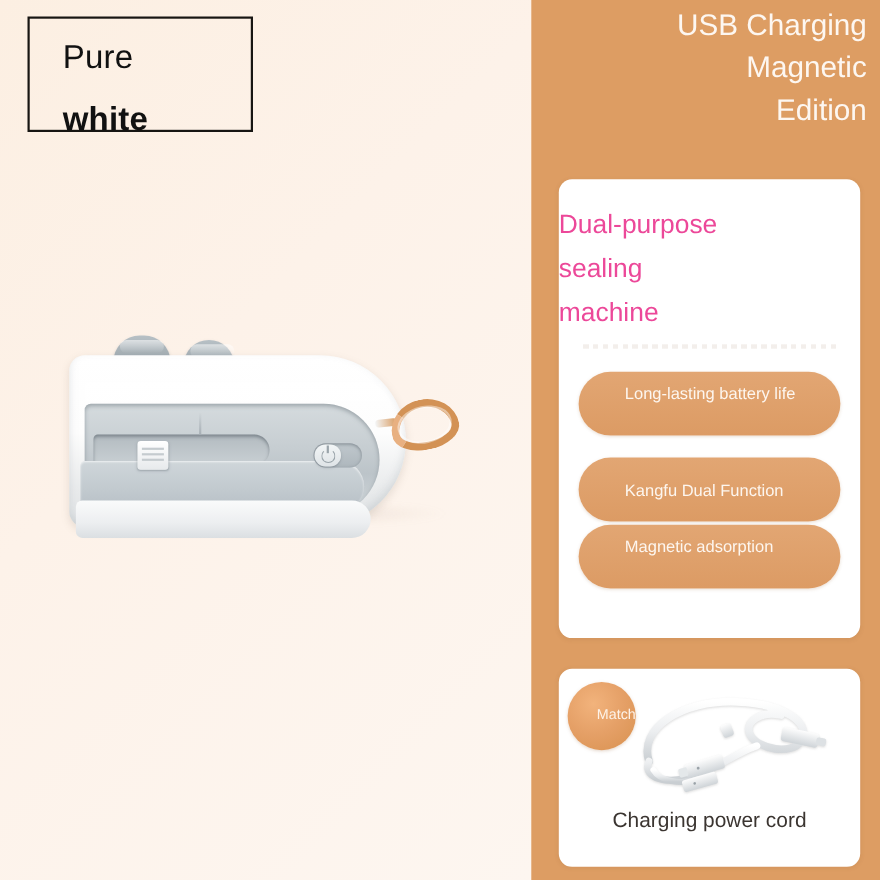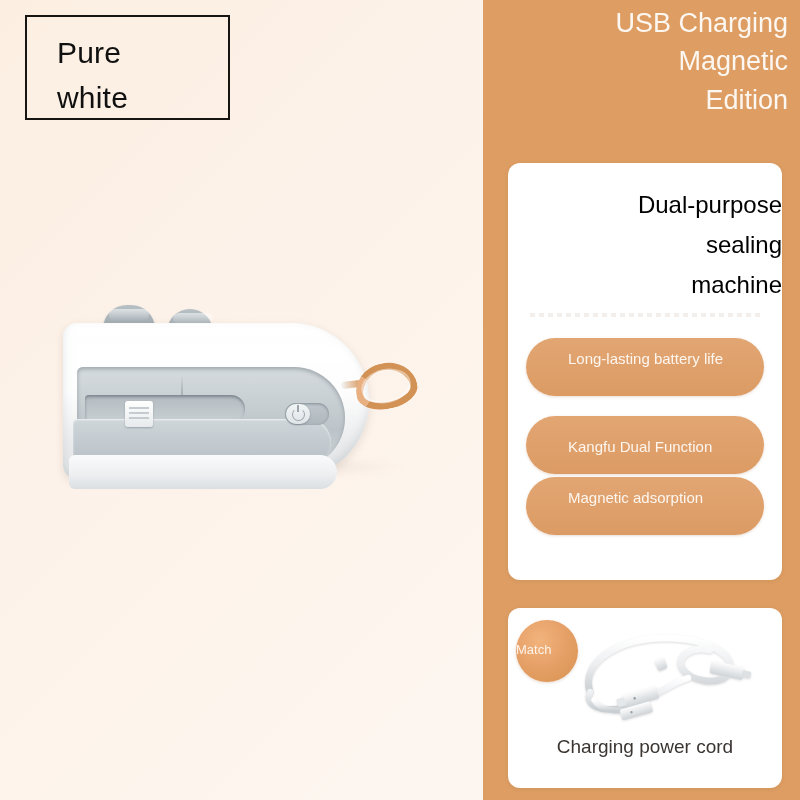--- a/index.html
+++ b/index.html
@@ -18,21 +18,21 @@
   .label-box{
     position:absolute;left:25px;top:15px;width:205px;height:105px;
     border:2px solid #171512;background:transparent;
     box-sizing:border-box;
   }
   .label-box .lbl-line{
     position:absolute;left:30px;
     font-size:30px;color:#111;line-height:1;letter-spacing:.2px;
   }
   .label-box .l1{top:21px;}
-  .label-box .l2{top:66px;}
+  .label-box .l2{top:77px;font-weight:bold;}
 
   
   .product{position:absolute;left:55px;top:305px;width:400px;height:190px;}
   .prod-shadow{
     position:absolute;left:10px;top:150px;width:345px;height:24px;
     background:radial-gradient(ellipse at 50% 50%,rgba(160,140,120,.22),rgba(160,140,120,0) 70%);
     filter:blur(3px);
   }
   
   .body-outer{
@@ -155,21 +155,21 @@
   }
   .card{
     position:absolute;background:#ffffff;border-radius:12px;
     box-shadow:0 1px 4px rgba(120,80,40,.10);
   }
   .card-features{left:25px;top:163px;width:274px;height:417px;}
   .card-cord{left:25px;top:608px;width:274px;height:180px;}
 
   .feat-title{
     position:absolute;left:0;top:22px;width:274px;
-    text-align:right;color:#000000;font-size:24px;line-height:1.66;
+    text-align:left;color:#ec4899;font-size:24px;line-height:1.66;
   }
   .ghost-rule{
     position:absolute;left:22px;top:150px;width:232px;height:4px;
     background:repeating-linear-gradient(90deg,rgba(200,180,165,.22) 0 5px,rgba(255,255,255,0) 5px 9px);
   }
   .pill{
     position:absolute;left:18px;width:238px;height:58px;
     background:linear-gradient(180deg,#e2a673,#dc9b64);
     border-radius:29px;
     box-shadow:0 1px 3px rgba(150,100,55,.22);
@@ -185,21 +185,21 @@
   .pill-2 .ptxt{top:20px;}
   .pill-3 .ptxt{top:10px;}
 
   
   .match-badge{
     position:absolute;left:8px;top:12px;width:62px;height:62px;border-radius:50%;
     background:radial-gradient(circle at 38% 32%,#f2b37c 0%,#e5a067 48%,#d8914f 100%);
     box-shadow:0 1px 3px rgba(150,100,55,.25);
   }
   .match-badge .mtxt{
-    position:absolute;left:0;top:22px;width:62px;text-align:left;
+    position:absolute;left:0;top:22px;width:62px;text-align:right;
     color:#fdf3e9;font-size:13px;
   }
   .cord-cap{
     position:absolute;left:0;top:128px;width:274px;text-align:center;
     color:#3b3531;font-size:19px;
   }
   .cable-svg{position:absolute;left:52px;top:14px;width:210px;height:100px;}
 
   .shadow-soft{filter:drop-shadow(0 1px 1px rgba(120,120,120,.25));}
 </style>

